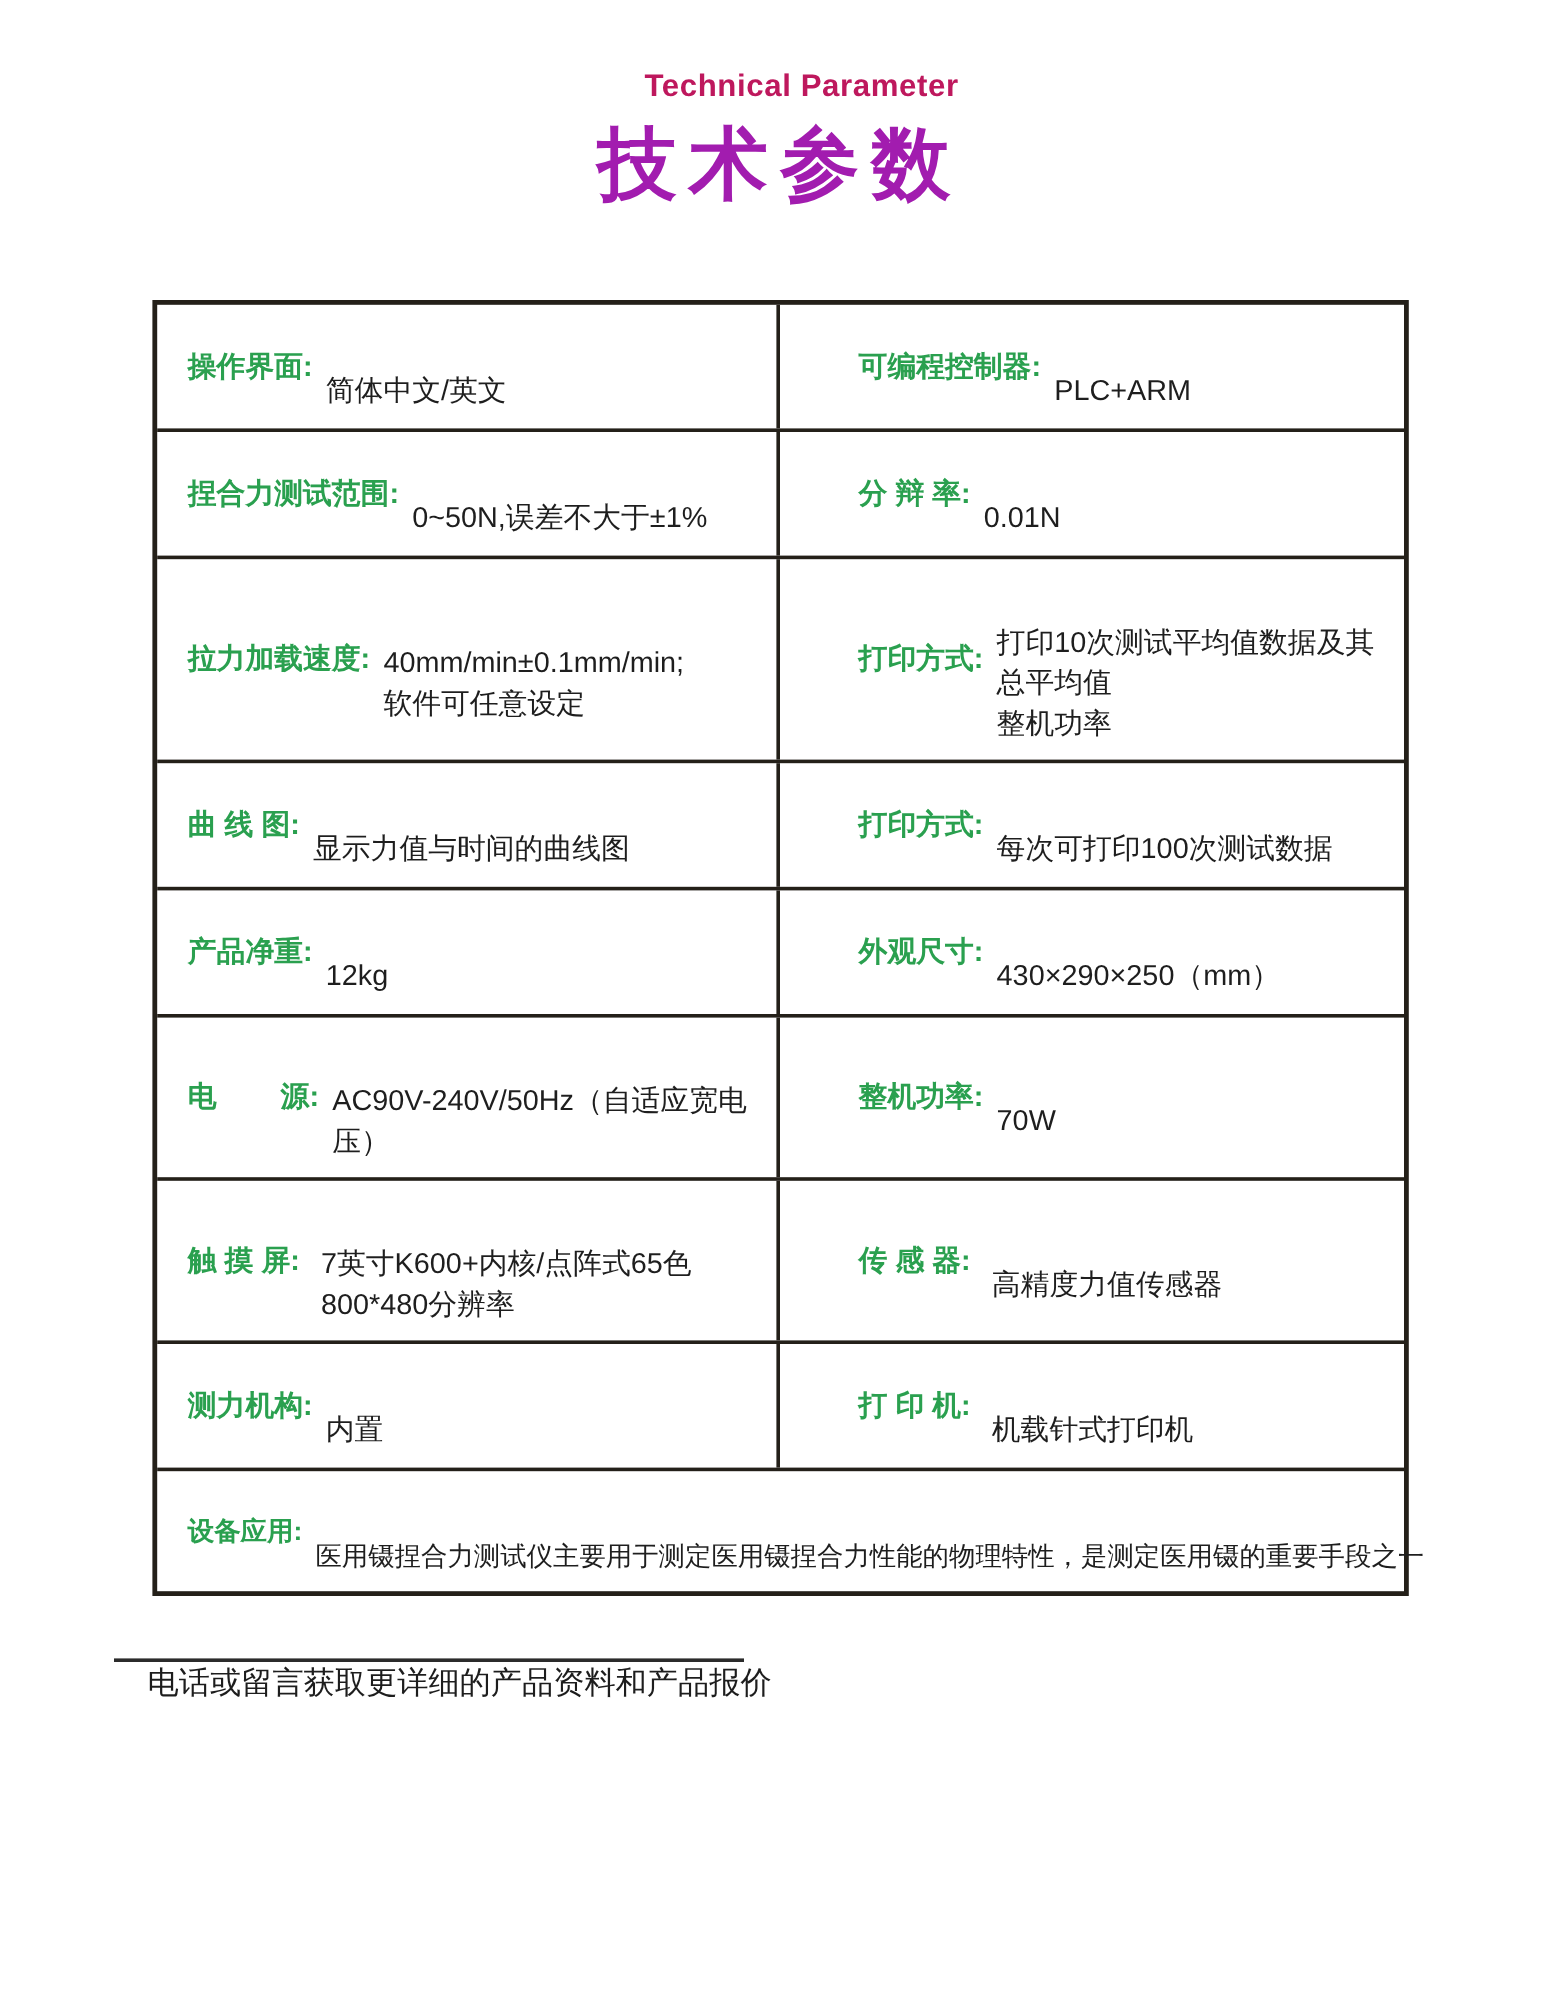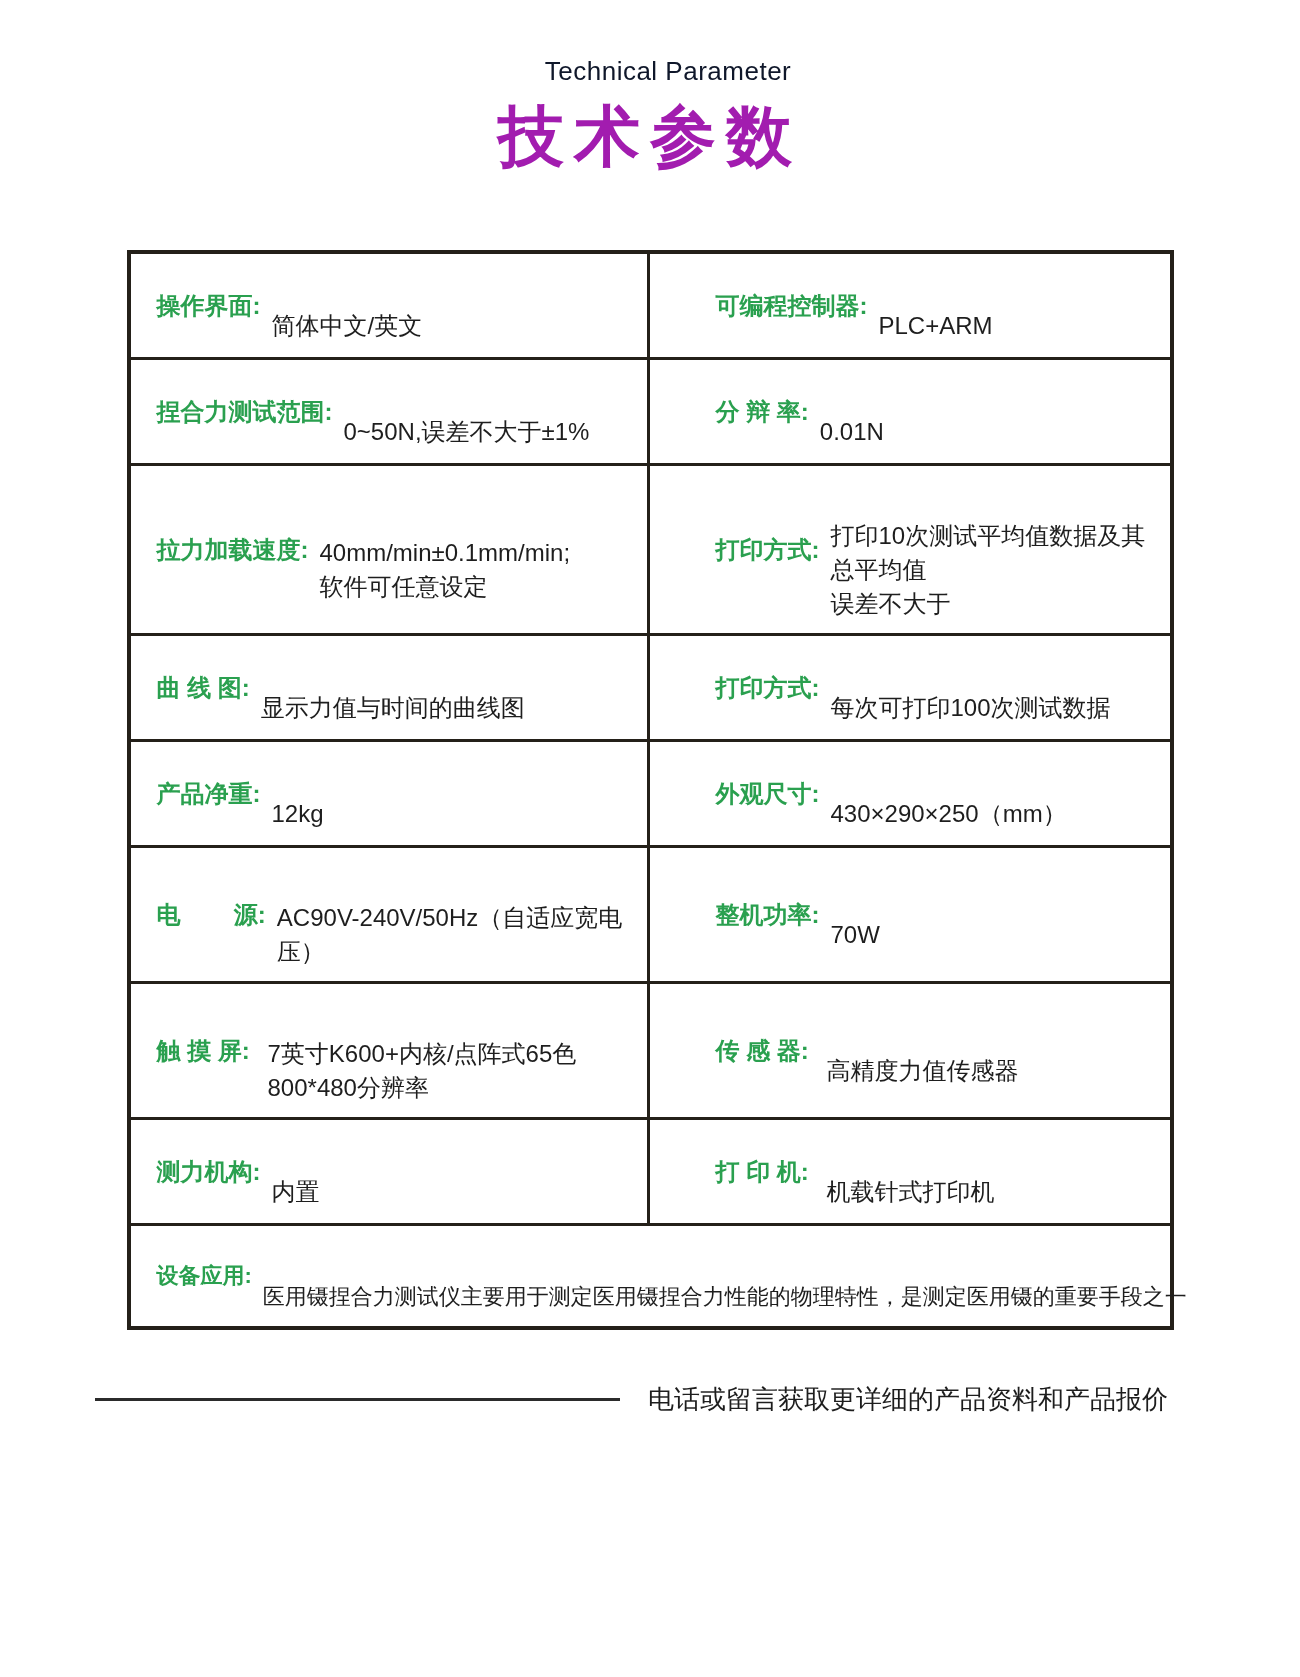--- a/index.html
+++ b/index.html
@@ -9,21 +9,21 @@
     width: 1300px; height: 1677px;
     font-family: "Liberation Sans", sans-serif;
     color: #1e1e1e;
     overflow: hidden;
   }
   .page { width: 1300px; height: 1677px; background: #fff; position: relative; }
 
   
   .header { text-align: center; padding-top: 56px; }
   .subtitle {
-    color: #0f172a; font-size: 26px; font-weight: normal;
+    color: #be185d; font-size: 26px; font-weight: bold;
     letter-spacing: 0.5px; line-height: 30px; padding-left: 36px;
   }
   .title {
     color: #a21caf; font-size: 66px; font-weight: 900;
     letter-spacing: 10px; line-height: 84px; margin-top: 8px;
   }
 
   
   .spec-table {
     width: 1047px; margin: 72px auto 0;
@@ -44,22 +44,23 @@
     margin-right: 11px; flex: none;
   }
   .value { color: #1e1e1e; margin-top: 41px; }
   .value div { white-space: pre-wrap; }
 
   .spec-row.full .spec-cell { width: 100%; border-right: none; min-height: 100px; font-size: 22px; }
   .spec-row.full .value div { white-space: nowrap; }
 
   
   .footer {
-    display: flex; align-items: center;
+    display: flex; align-items: flex-start;
     margin: 52px 85px 0 95px;
+    flex-direction: column;
   }
   .footer-line { flex: none; width: 525px; height: 3px; background: #2b2b2b; }
   .footer-note { margin-left: 28px; font-size: 26px; color: #1d1d1d; white-space: nowrap; }
 </style>
 </head>
 <body>
 
 <div class="page">
 
   <div class="header">
@@ -105,21 +106,21 @@
         <span class="label">拉力加载速度:</span>
         <div class="value">
           <div>40mm/min±0.1mm/min;</div>
           <div>软件可任意设定</div>
         </div>
       </div>
       <div class="spec-cell right">
         <span class="label">打印方式:</span>
         <div class="value">
           <div>打印10次测试平均值数据及其总平均值</div>
-          <div>误差不大于</div>
+          <div>整机功率</div>
         </div>
       </div>
     </div>
 
     <div class="spec-row">
       <div class="spec-cell left">
         <span class="label">曲 线 图:</span>
         <div class="value">
             <div>显示力值与时间的曲线图</div>
           </div>

